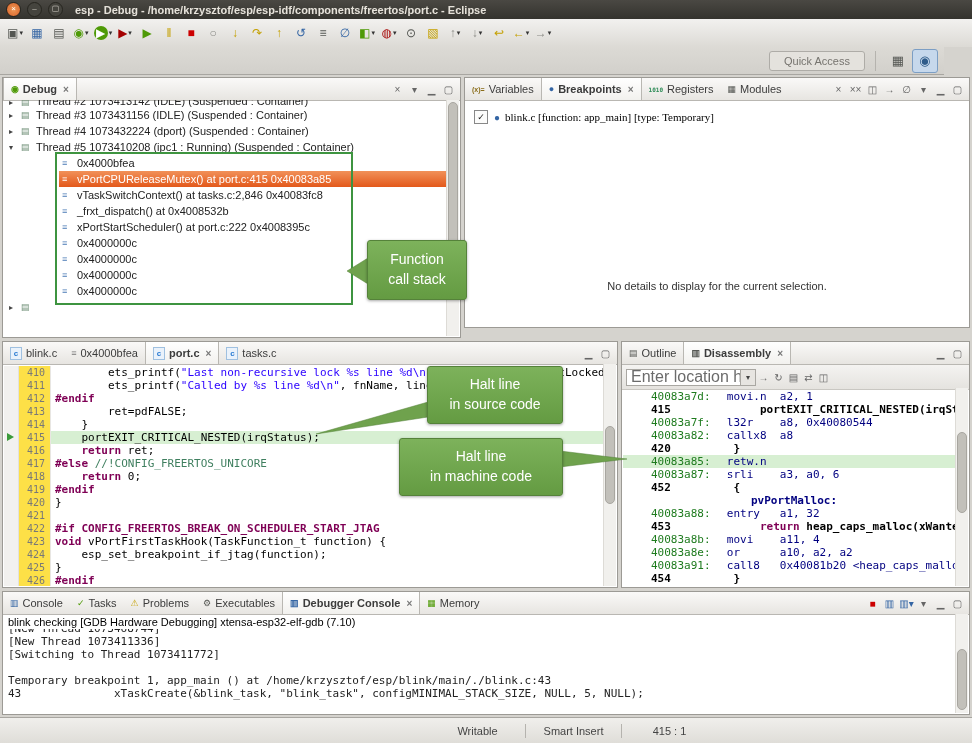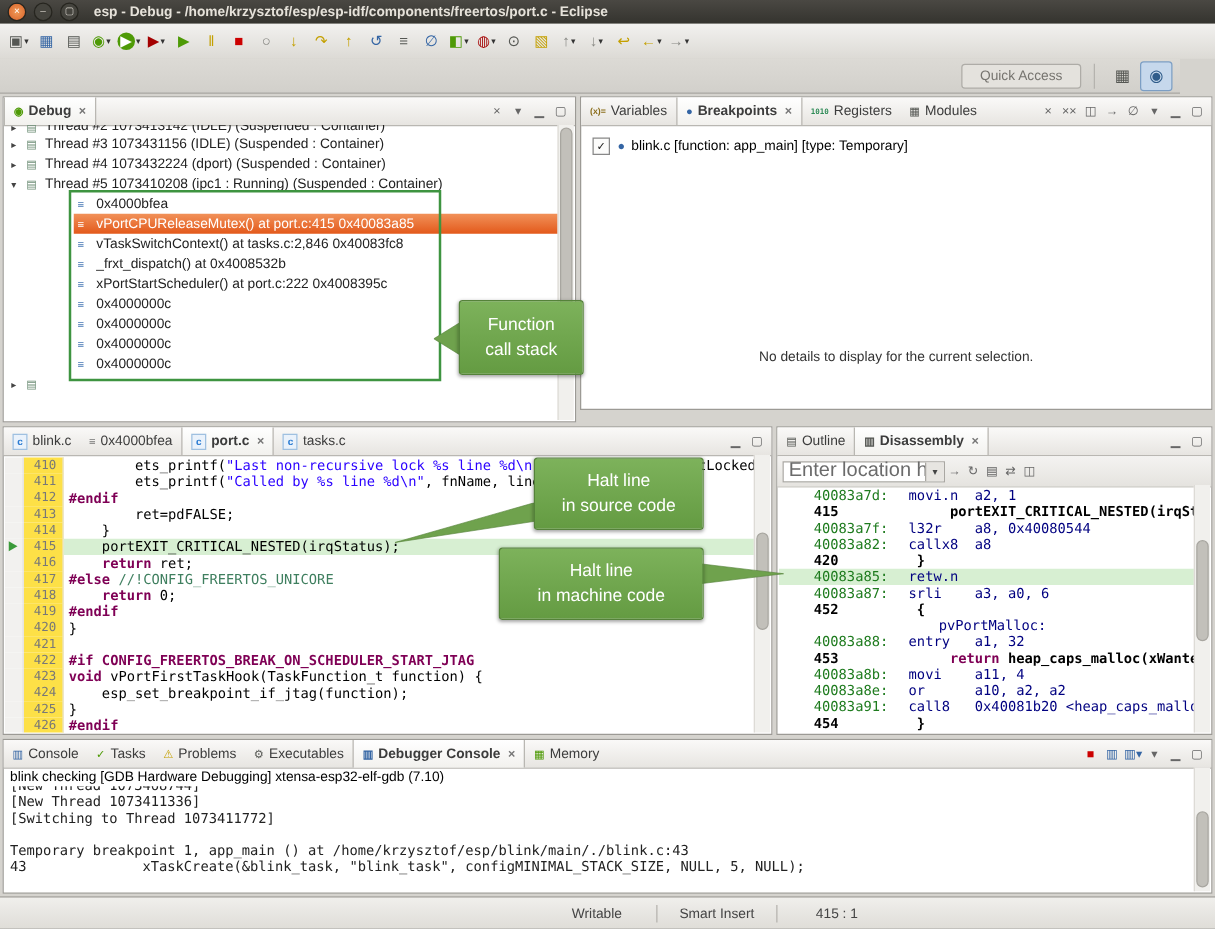--- a/index.html
+++ b/index.html
@@ -82,21 +82,21 @@
   .trow.frame.selected .ticon{color:#fff;}
   .tlabel{font-size:11px;}
 
   
   .panel.bp{left:464px;top:77px;width:506px;height:251px;}
   .bpbody{position:absolute;inset:22px 1px 1px 1px;overflow:hidden;}
   .bprow{display:flex;align-items:center;margin:10px 0 0 8px;}
   .cb{width:12px;height:12px;border:1px solid #888;background:#FCFCFB;font-size:9px;
     line-height:12px;text-align:center;color:#222;margin-right:6px;}
   .bpdot{color:#3465A4;font-size:10px;margin-right:5px;}
-  .bplabel{font-size:11px;color:#000;}
+  .bplabel{font-size:11px;color:#000;font-family:Liberation Serif, serif;}
   .bpmsg{position:absolute;top:180px;left:0;right:0;text-align:center;color:#333;font-size:11px;}
 
   
   .panel.editor{left:2px;top:341px;width:616px;height:247px;}
   .ebody{position:absolute;left:1px;top:22px;right:13px;bottom:1px;overflow:hidden;
     font-family:"DejaVu Sans Mono",monospace;font-size:11px;padding-top:2px;}
   .cline{height:13px;line-height:13px;display:flex;white-space:pre;}
   .marker{width:14px;background:#F2F1EF;border-right:1px solid #E3E1DD;position:relative;flex:none;}
   .cur-arrow{display:none;width:0;height:0;border-left:7px solid #3A9A3A;
     border-top:4px solid transparent;border-bottom:4px solid transparent;margin:2px 0 0 3px;}
@@ -121,21 +121,21 @@
     border-left:1px solid #A9A7A2;height:100%;line-height:16px;}
   .dbody{position:absolute;left:1px;top:46px;right:13px;bottom:1px;overflow:hidden;
     font-family:"DejaVu Sans Mono",monospace;font-size:11px;padding-top:2px;}
   .drow{height:13px;line-height:13px;white-space:pre;display:flex;}
   .drow.hl{background:#D7EFD2;}
   .daddr{display:inline-block;width:72px;flex:none;color:#1E7B1E;padding-left:16px;box-sizing:border-box;margin-left:12px;}
   .daddr.srcn{color:#000;font-weight:bold;}
   .dtext{flex:1;overflow:hidden;}
   .dtext .ins{color:#000080;}
   .dtext .srct{color:#000;font-weight:bold;}
-  .dtext .dlabel{color:#000080;font-weight:normal;padding-left:44px;}
+  .dtext .dlabel{color:#000080;font-weight:bold;padding-left:44px;}
   .dtext .kw{color:#7F0055;font-weight:bold;}
 
   
   .panel.console{left:2px;top:591px;width:968px;height:124px;}
   .cbody{position:absolute;left:1px;top:22px;right:13px;bottom:1px;overflow:hidden;
     font-family:"DejaVu Sans Mono",monospace;font-size:11px;}
   .ctitle{font-family:"Liberation Sans",sans-serif;font-size:11px;color:#000;padding:2px 0 0 4px;height:13px;}
   .crow{height:13px;line-height:13px;white-space:pre;padding-left:4px;}
   .crow.clip{height:6px;overflow:hidden;display:flex;align-items:flex-end;}
 

